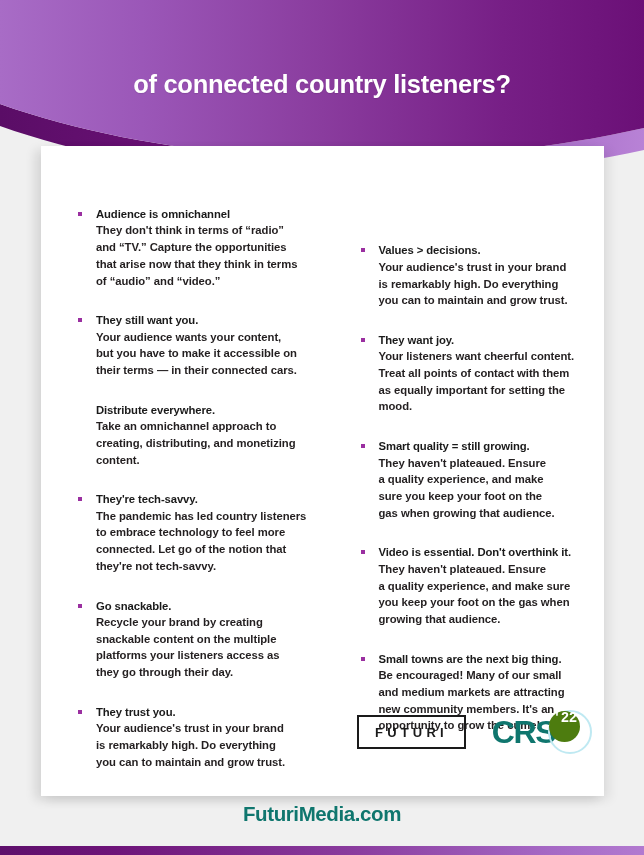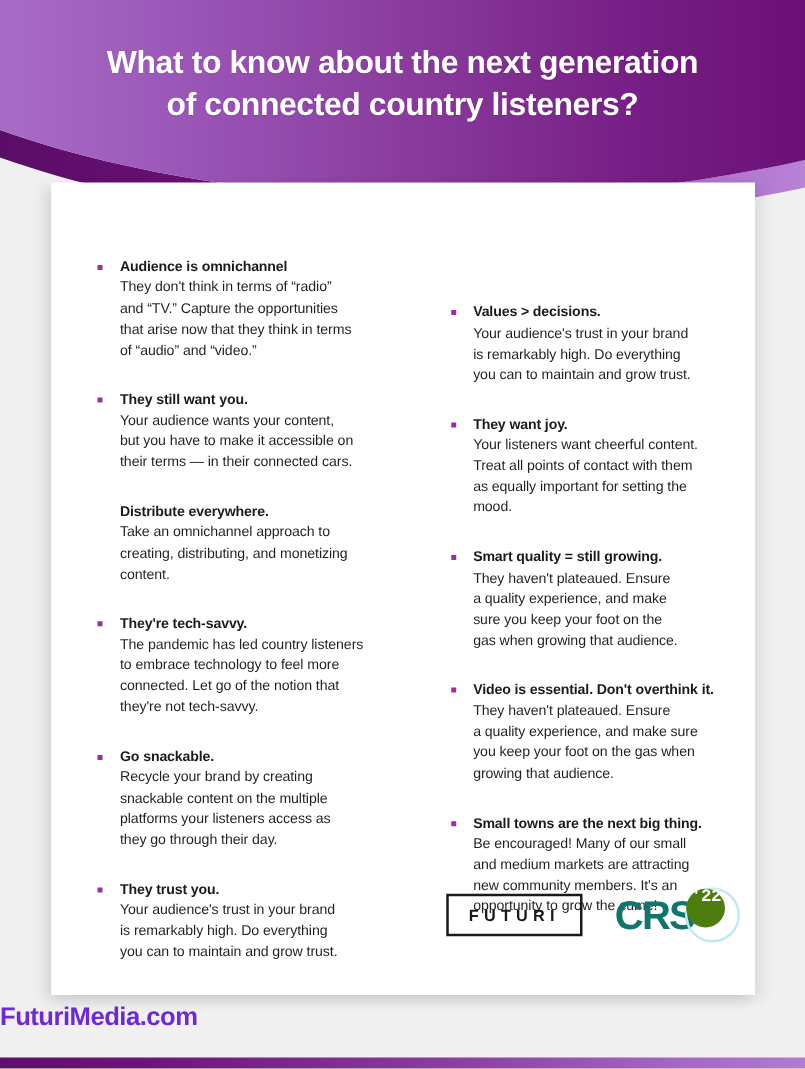--- a/index.html
+++ b/index.html
@@ -100,21 +100,21 @@
   }
   .item .hd {
     font-size: 11.3px;
     font-weight: bold;
     color: #1a1a1a;
     line-height: 1.45;
     letter-spacing: -0.1px;
   }
   .item .bd {
     font-size: 11.3px;
-    font-weight: normal;
+    font-weight: bold;
     color: #231f20;
     line-height: 1.48;
     letter-spacing: -0.05px;
     white-space: pre-line;
   }
 
   
   #logos {
     position: absolute;
     left: 316px;
@@ -176,24 +176,24 @@
     letter-spacing: -0.4px;
     line-height: 1;
   }
 
   
   #footer-text {
     position: absolute;
     left: 0;
     top: 802px;
     width: 644px;
-    text-align: left;
+    text-align: center;
     font-size: 20.5px;
     font-weight: bold;
-    color: #6d28d9;
+    color: #0f766e;
     letter-spacing: -0.4px;
     z-index: 3;
   }
   #footer-bar {
     position: absolute;
     left: 0;
     bottom: 0;
     width: 644px;
     height: 9px;
     background: linear-gradient(90deg, #5E0F6B 0%, #6E1479 18%, #8A3C9E 55%, #A568C4 85%, #B27AD0 100%);
@@ -222,21 +222,21 @@
           <stop offset="85%" stop-color="#A96FC9"></stop>
           <stop offset="100%" stop-color="#B882D6"></stop>
         </linearGradient>
       </defs>
 
       <path d="M0,104 C 180,168 430,176 644,128 L644,150 C 430,196 180,190 0,126 Z" fill="url(#stripeGrad)"></path>
 
       <path d="M0,0 L644,0 L644,128 C 430,176 180,168 0,104 Z" fill="url(#hdrGrad)"></path>
     </svg>
     <div id="header-title">
-      <span>What to know about the next generation</span><br>
+      <br>
       <span>of connected country listeners?</span>
     </div>
   </div>
 
   <div id="card">
 
     <div id="columns">
 
       <div class="col left">
 

